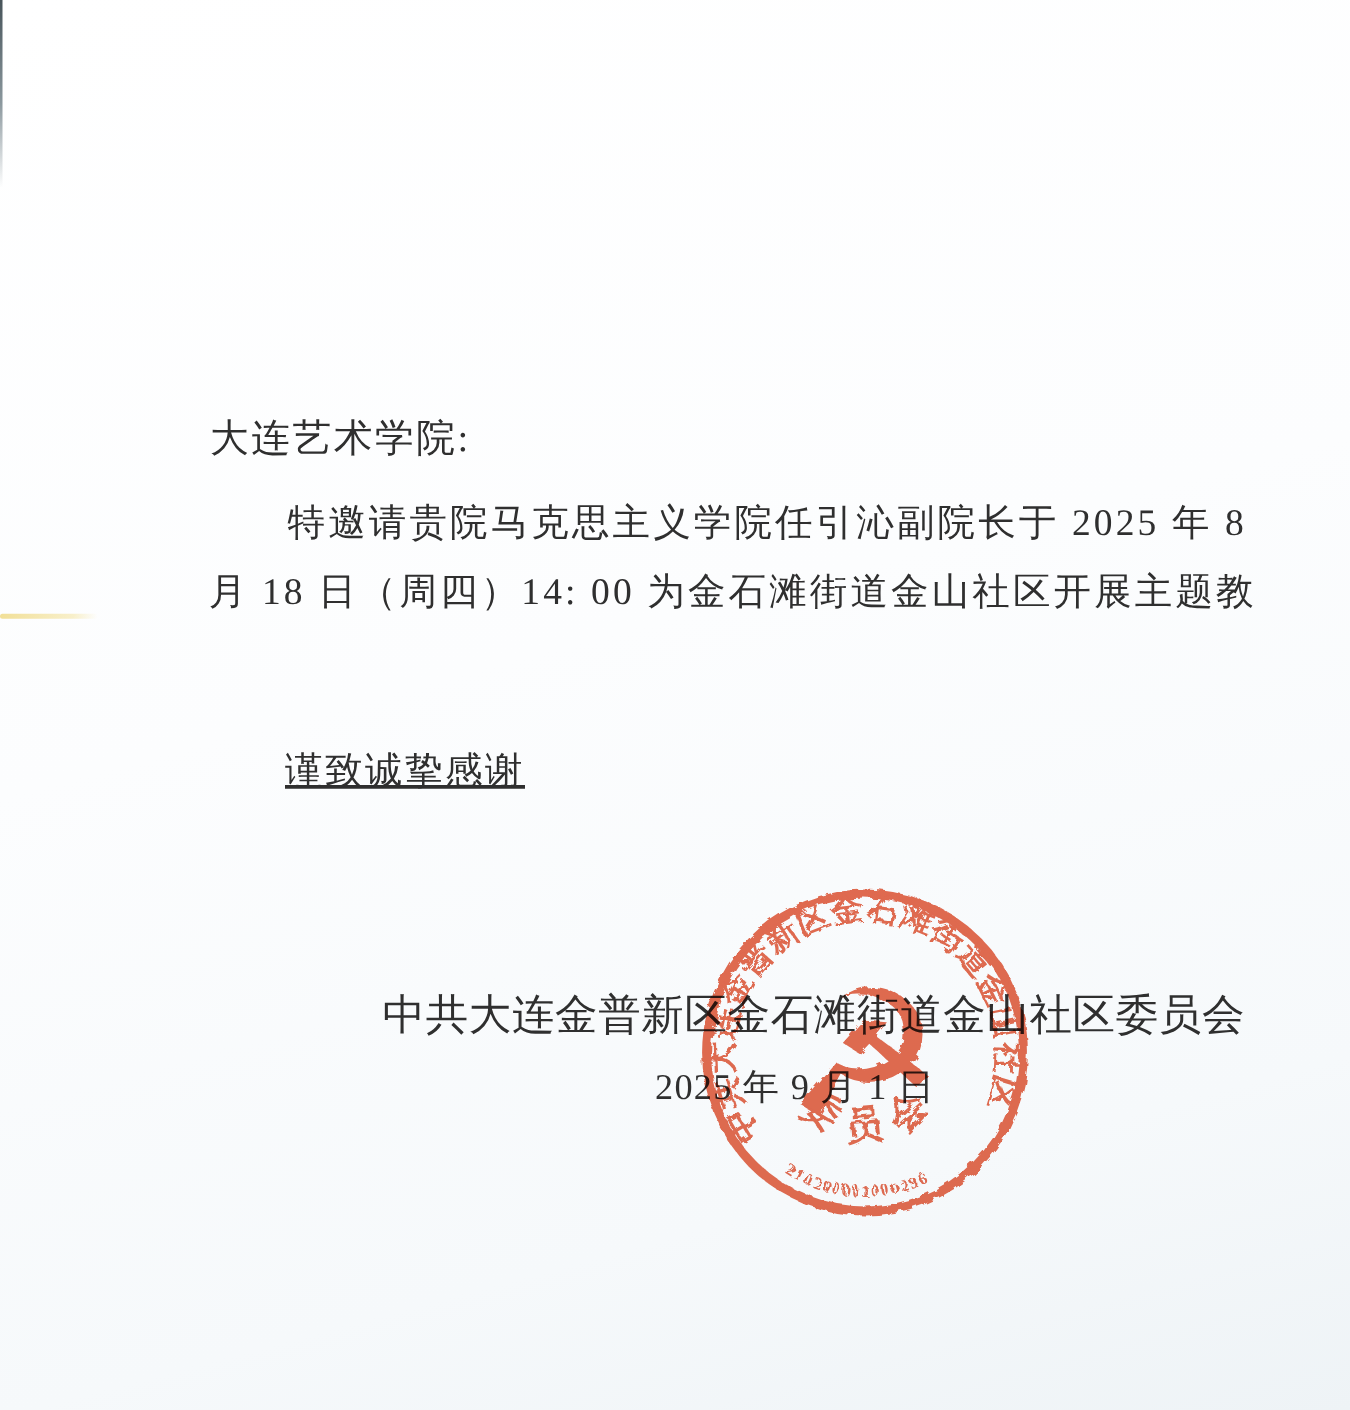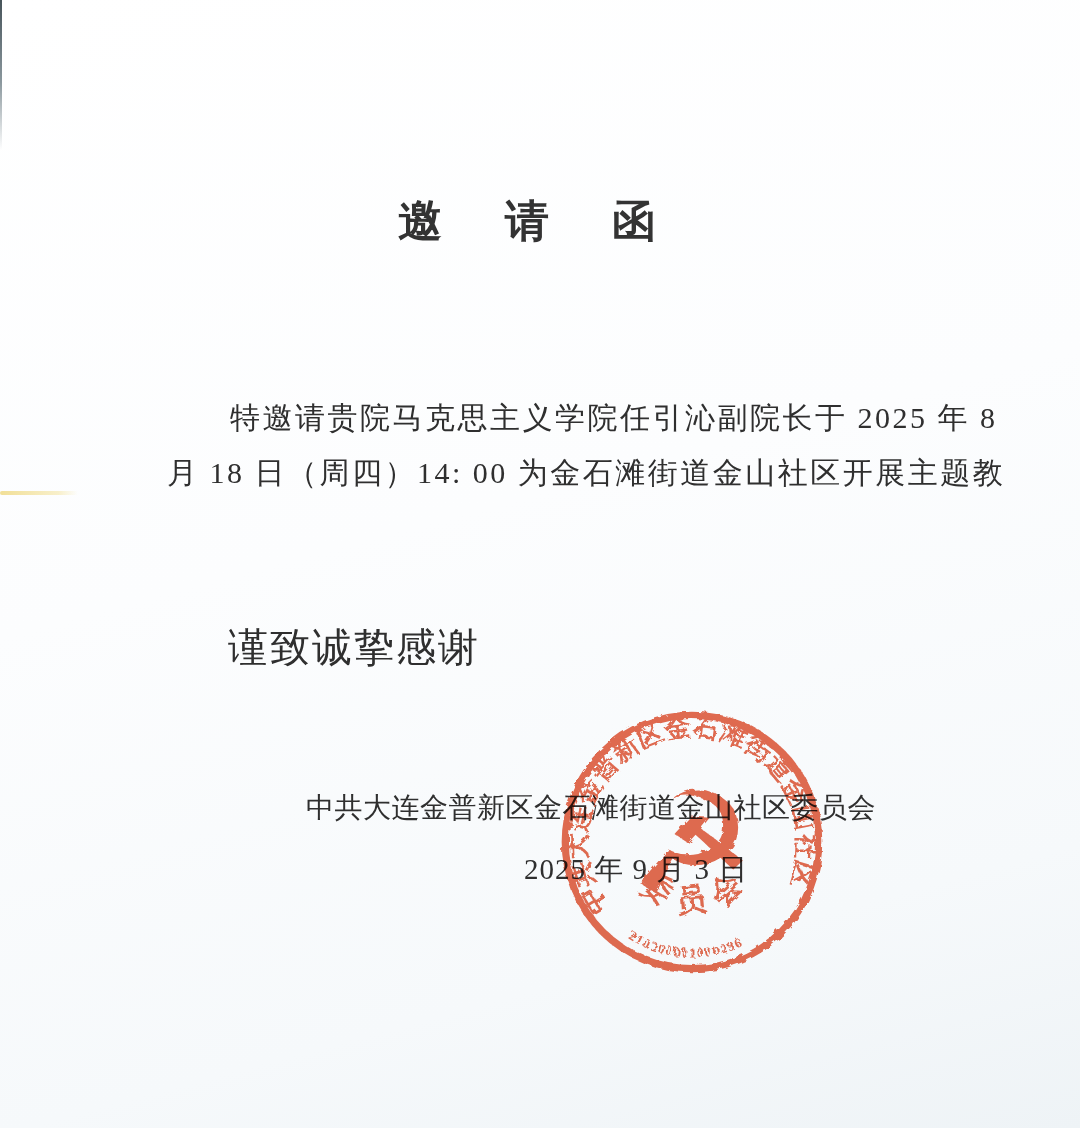--- a/index.html
+++ b/index.html
@@ -33,29 +33,30 @@
   .recipient {
     top: 330px;
     left: 168px;
     font-size: 31px;
     letter-spacing: 2px;
   }
   .body-l1 { top: 398px; left: 230px; font-size: 30px; letter-spacing: 2.5px; }
   .body-l2 { top: 453px; left: 167px; font-size: 30px; letter-spacing: 2.5px; }
   .body-l3 { top: 508px; left: 167px; font-size: 30px; letter-spacing: 2.5px; }
   .closing {
-    top: 620px;
+    top: 596px;
     left: 228px;
-    font-size: 40px;
+    font-size: 30px;
     letter-spacing: 2px;
+    text-decoration: underline;
   }
   .signature {
     top: 789px;
     left: 306px;
-    font-size: 28px;
+    font-size: 34px;
     letter-spacing: 0.5px;
   }
   .doc-date {
     top: 850px;
     left: 524px;
     font-size: 29px;
     letter-spacing: 1px;
   }
   .seal {
     position: absolute;
@@ -88,31 +89,31 @@
   }
 </style>
 </head>
 <body>
 
 <div class="page">
 
   <div class="edge-line"></div>
   <div class="highlighter-mark"></div>
 
-  <div class="line doc-title">邀 请 函</div>
 
+  <div class="line recipient">大连艺术学院:</div>
 
   <div class="line body-l1">特邀请贵院马克思主义学院任引沁副院长于 2025 年 8</div>
   <div class="line body-l2">月 18 日（周四）14: 00 为金石滩街道金山社区开展主题教</div>
 
   <div class="line closing">谨致诚挚感谢</div>
 
   <div class="line signature">中共大连金普新区金石滩街道金山社区委员会</div>
 
-  <div class="line doc-date">2025 年 9 月 3 日</div>
+  <div class="line doc-date">2025 年 9 月 1 日</div>
 
   <svg class="seal" viewBox="0 0 264 264" aria-hidden="true">
     <defs>
       <path id="arcTop" d="M 53 198 A 103 103 0 1 1 211 198" fill="none"></path>
       <path id="arcBottom" d="M 78 170 A 66 66 0 0 0 186 170" fill="none"></path>
       <path id="arcCode" d="M 68 224 A 112 112 0 0 0 196 224" fill="none"></path>
       <filter id="sealGrain" x="-8%" y="-8%" width="116%" height="116%">
         <feTurbulence type="fractalNoise" baseFrequency="0.13" numOctaves="3" seed="7" result="noise"></feTurbulence>
         <feDisplacementMap in="SourceGraphic" in2="noise" scale="5"></feDisplacementMap>
       </filter>

